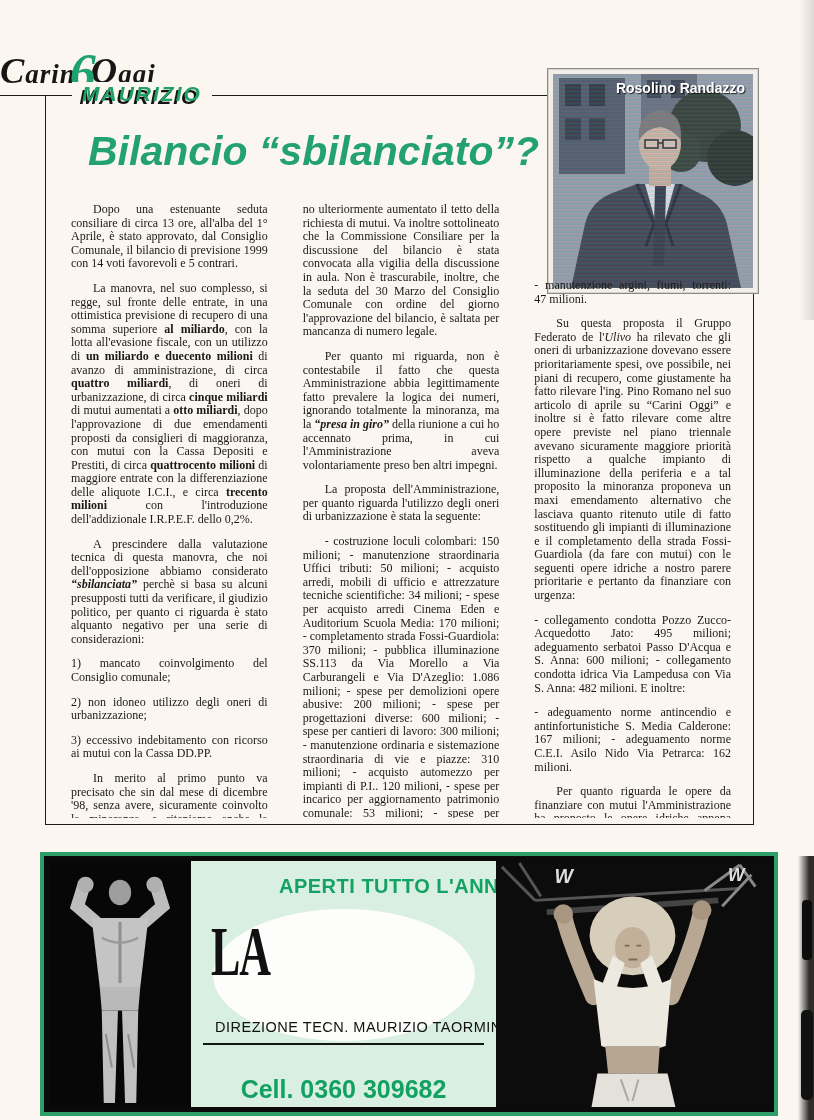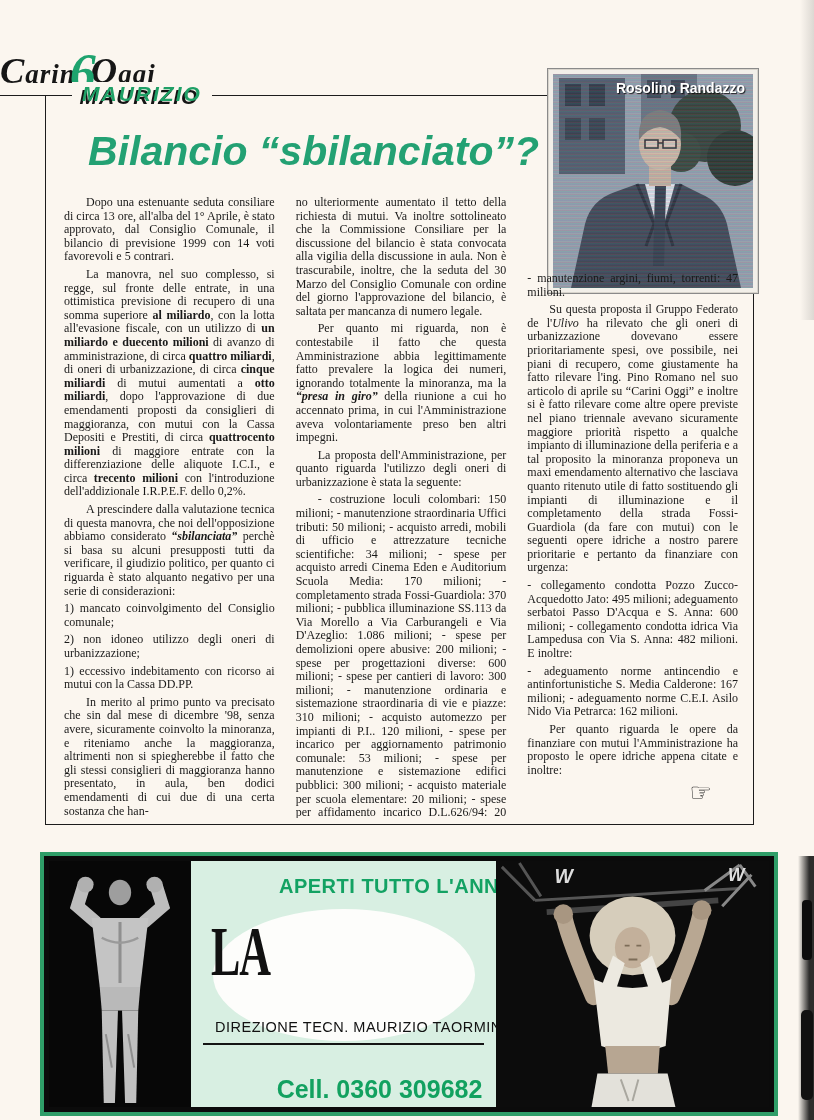--- a/index.html
+++ b/index.html
@@ -35,21 +35,21 @@
       rgba(190,60,130,.14) 0 1px, rgba(40,170,160,.14) 1px 2px,
       rgba(70,80,200,.12) 2px 3px, rgba(255,255,255,0) 3px 4px);}
   .photo-caption{position:absolute;top:6px;right:8px;z-index:3;
     font-family:"Liberation Sans", sans-serif;font-weight:bold;font-size:14px;color:#fff;
     text-shadow:1px 1px 1px rgba(0,0,0,.8);margin-left:7px;}
 
   
   .cols{position:absolute;left:60px;top:192px;width:682px;height:626px;display:flex;gap:13px;overflow:hidden;}
   .col{flex:1;font-size:12px;line-height:13.6px;color:#191919;text-align:justify;}
   .col-3{padding-top:76px;box-sizing:border-box;}
-  .para{margin:4px;}
+  .para{margin:11px;}
   .para.ind{text-indent:22px;}
   .hand{ text-align:right;padding-right:30px;font-size:25px;line-height:24px;color:#222;}
 
   
   .ad{position:absolute;left:40px;top:852px;width:738px;height:264px;box-sizing:border-box;
     border:4px solid #2f9e68;background:#0b0b0b;padding:5px;display:flex;}
   .ad-photo-left{width:142px;height:100%;background:#060606;overflow:hidden;}
   .ad-photo-right{flex:1;height:100%;background:#0b0b0b;overflow:hidden;}
   .ad-photo-left svg,.ad-photo-right svg{display:block;width:100%;height:100%;}
   .ad-panel{position:relative;width:305px;height:100%;background:#d8efe2;overflow:hidden;
@@ -61,21 +61,21 @@
   .brand-row{position:absolute;top:106px;left:0;width:100%;display:flex;justify-content:center;align-items:center;}
   .brand-part{font-family:"Liberation Serif", serif;font-weight:bold;font-size:46px;color:#111;
     transform:scaleY(1.55);letter-spacing:-1px;line-height:46px;}
   .gymnast{width:48px;height:78px;margin:0 -4px;position:relative;top:-6px;}
   .ad-direction{position:absolute;bottom:72px;left:0;width:100%;text-align:center;
     font-weight:normal;font-size:14.5px;color:#111;letter-spacing:.5px;white-space:nowrap;margin-left:20px;}
   .ad-rule{position:absolute;bottom:62px;left:12px;right:12px;border-top:2.5px solid #141414;}
   .ad-address{position:absolute;bottom:31px;left:0;width:100%;text-align:center;
     font-weight:bold;font-size:26px;color:#12a160;white-space:nowrap;}
   .ad-phone{position:absolute;bottom:3px;left:0;width:100%;text-align:center;
-    font-weight:bold;font-size:25px;color:#12a160;white-space:nowrap;padding-left:36px;}
+    font-weight:bold;font-size:25px;color:#12a160;white-space:nowrap;}
 
   
   .edge-right-top{position:absolute;right:0;top:0;width:14px;height:320px;
     background:linear-gradient(90deg,rgba(0,0,0,0) 0%,rgba(80,80,80,.18) 100%);}
   .edge-right-ad{position:absolute;right:0;top:856px;width:16px;height:264px;
     background:linear-gradient(90deg,rgba(0,0,0,0) 0%,rgba(10,10,10,.85) 70%);}
   .smudge1{position:absolute;right:2px;top:900px;width:10px;height:60px;background:#0d0d0d;border-radius:4px;}
   .smudge2{position:absolute;right:1px;top:1010px;width:12px;height:90px;background:#111;border-radius:5px;}
 </style>
 </head>
@@ -125,21 +125,21 @@
     </div>
   </div>
 
   <div class="cols">
     <div class="col col-1">
         <div class="para ind"><span>Dopo una estenuante seduta consiliare di circa 13 ore, all'alba del 1° Aprile, è stato approvato, dal Consiglio Comunale, il bilancio di previsione 1999 con 14 voti favorevoli e 5 contrari.</span></div>
         <div class="para ind"><span>La manovra, nel suo complesso, si regge, sul fronte delle entrate, in una ottimistica previsione di recupero di una somma superiore </span><span style="font-weight: 700;">al miliardo</span><span>, con la lotta all'evasione fiscale, con un utilizzo di </span><span style="font-weight: 700;">un miliardo e duecento milioni</span><span> di avanzo di amministrazione, di circa </span><span style="font-weight: 700;">quattro miliardi</span><span>, di oneri di urbanizzazione, di circa </span><span style="font-weight: 700;">cinque miliardi</span><span> di mutui aumentati a </span><span style="font-weight: 700;">otto miliardi</span><span>, dopo l'approvazione di due emendamenti proposti da consiglieri di maggioranza, con mutui con la Cassa Depositi e Prestiti, di circa </span><span style="font-weight: 700;">quattrocento milioni</span><span> di maggiore entrate con la differenziazione delle aliquote I.C.I., e circa </span><span style="font-weight: 700;">trecento milioni</span><span> con l'introduzione dell'addizionale I.R.P.E.F. dello 0,2%.</span></div>
         <div class="para ind"><span>A prescindere dalla valutazione tecnica di questa manovra, che noi dell'opposizione abbiamo considerato </span><span style="font-weight: 700; font-style: italic;">“sbilanciata”</span><span> perchè si basa su alcuni presupposti tutti da verificare, il giudizio politico, per quanto ci riguarda è stato alquanto negativo per una serie di considerazioni:</span></div>
         <div class="para"><span>1) mancato coinvolgimento del Consiglio comunale;</span></div>
         <div class="para"><span>2) non idoneo utilizzo degli oneri di urbanizzazione;</span></div>
-        <div class="para"><span>1) eccessivo indebitamento con ricorso ai mutui con la Cassa DD.PP.</span></div>
+        <div class="para"><span>3) eccessivo indebitamento con ricorso ai mutui con la Cassa DD.PP.</span></div>
         <div class="para ind"><span>In merito al primo punto va precisato che sin dal mese di dicembre '98,  senza avere, sicuramente coinvolto la minoranza, e riteniamo anche la maggioranza, altrimenti non si spiegherebbe il fatto che gli stessi consiglieri di maggioranza hanno presentato, in aula, ben dodici emendamenti di cui due di una certa sostanza che han-</span></div>
       </div>
     <div class="col col-2">
         <div class="para"><span>no ulteriormente aumentato il tetto della richiesta di mutui. Va inoltre sottolineato che la Commissione Consiliare per la discussione del bilancio è stata convocata alla vigilia della discussione in aula. Non è trascurabile, inoltre, che la seduta del 30 Marzo  del Consiglio Comunale con ordine del giorno l'approvazione del bilancio, è saltata per mancanza di numero legale.</span></div>
         <div class="para ind"><span>Per quanto mi riguarda, non è contestabile il fatto che questa Amministrazione abbia legittimamente fatto prevalere la logica dei numeri, ignorando totalmente la minoranza, ma la </span><span style="font-weight: 700; font-style: italic;">“presa in giro”</span><span> della riunione a cui ho accennato prima, in cui l'Amministrazione aveva volontariamente preso ben altri impegni.</span></div>
         <div class="para ind"><span>La proposta dell'Amministrazione, per quanto riguarda l'utilizzo degli oneri di urbanizzazione è stata la seguente:</span></div>
         <div class="para ind"><span>- costruzione loculi colombari: 150 milioni; - manutenzione straordinaria Uffici tributi: 50 milioni; - acquisto arredi, mobili di ufficio e attrezzature tecniche scientifiche: 34 milioni; - spese per acquisto arredi Cinema Eden e Auditorium Scuola Media: 170 milioni; - completamento strada Fossi-Guardiola: 370 milioni; - pubblica illuminazione SS.113 da Via Morello a Via Carburangeli e Via D'Azeglio: 1.086 milioni; - spese per demolizioni opere abusive: 200 milioni; - spese per progettazioni diverse: 600 milioni; - spese per cantieri di lavoro: 300 milioni; - manutenzione ordinaria e sistemazione straordinaria di vie e piazze: 310 milioni; - acquisto automezzo per impianti di P.I.. 120 milioni, - spese per incarico per aggiornamento patrimonio comunale: 53 milioni; - spese per manutenzione e sistemazione edifici pubblici: 300  milioni; - acquisto materiale per scuola elementare: 20 milioni; - spese per affidamento incarico D.L.626/94: 20 milioni;</span></div>
       </div>
     <div class="col col-3">
     <div class="para"><span>- manutenzione argini, fiumi, torrenti: 47 milioni.</span></div>

